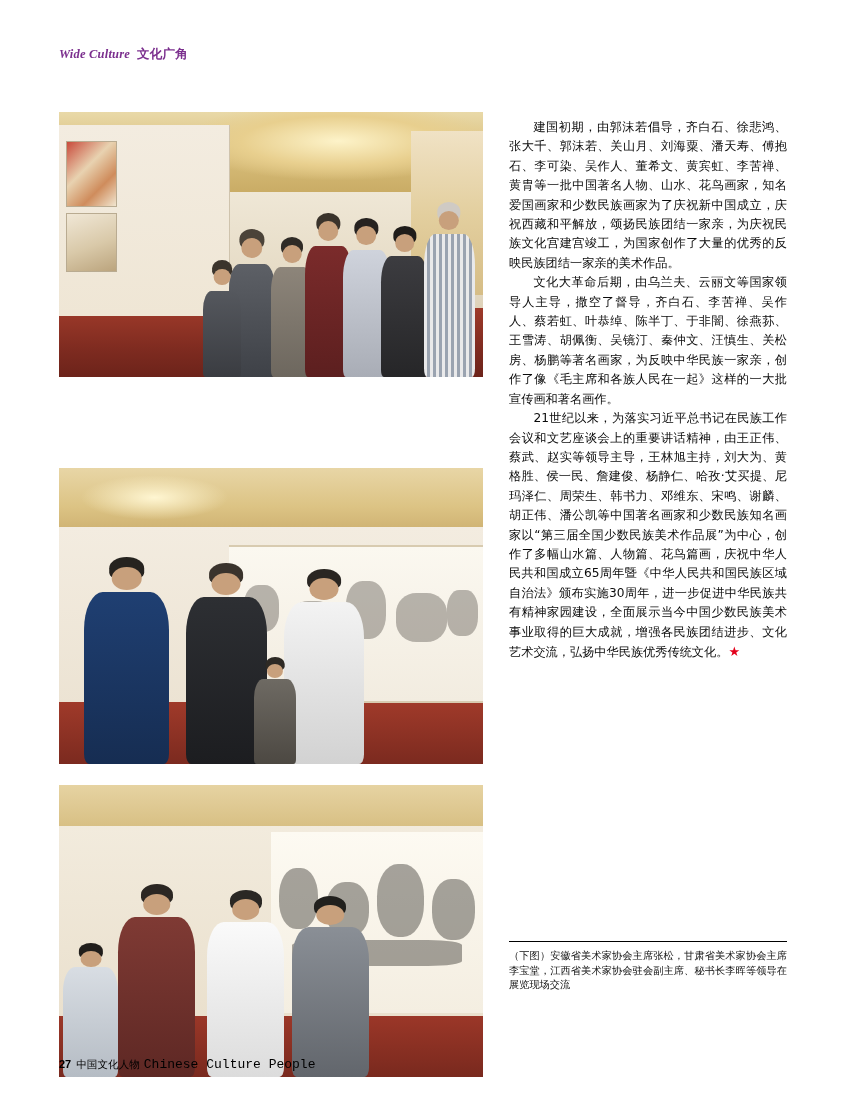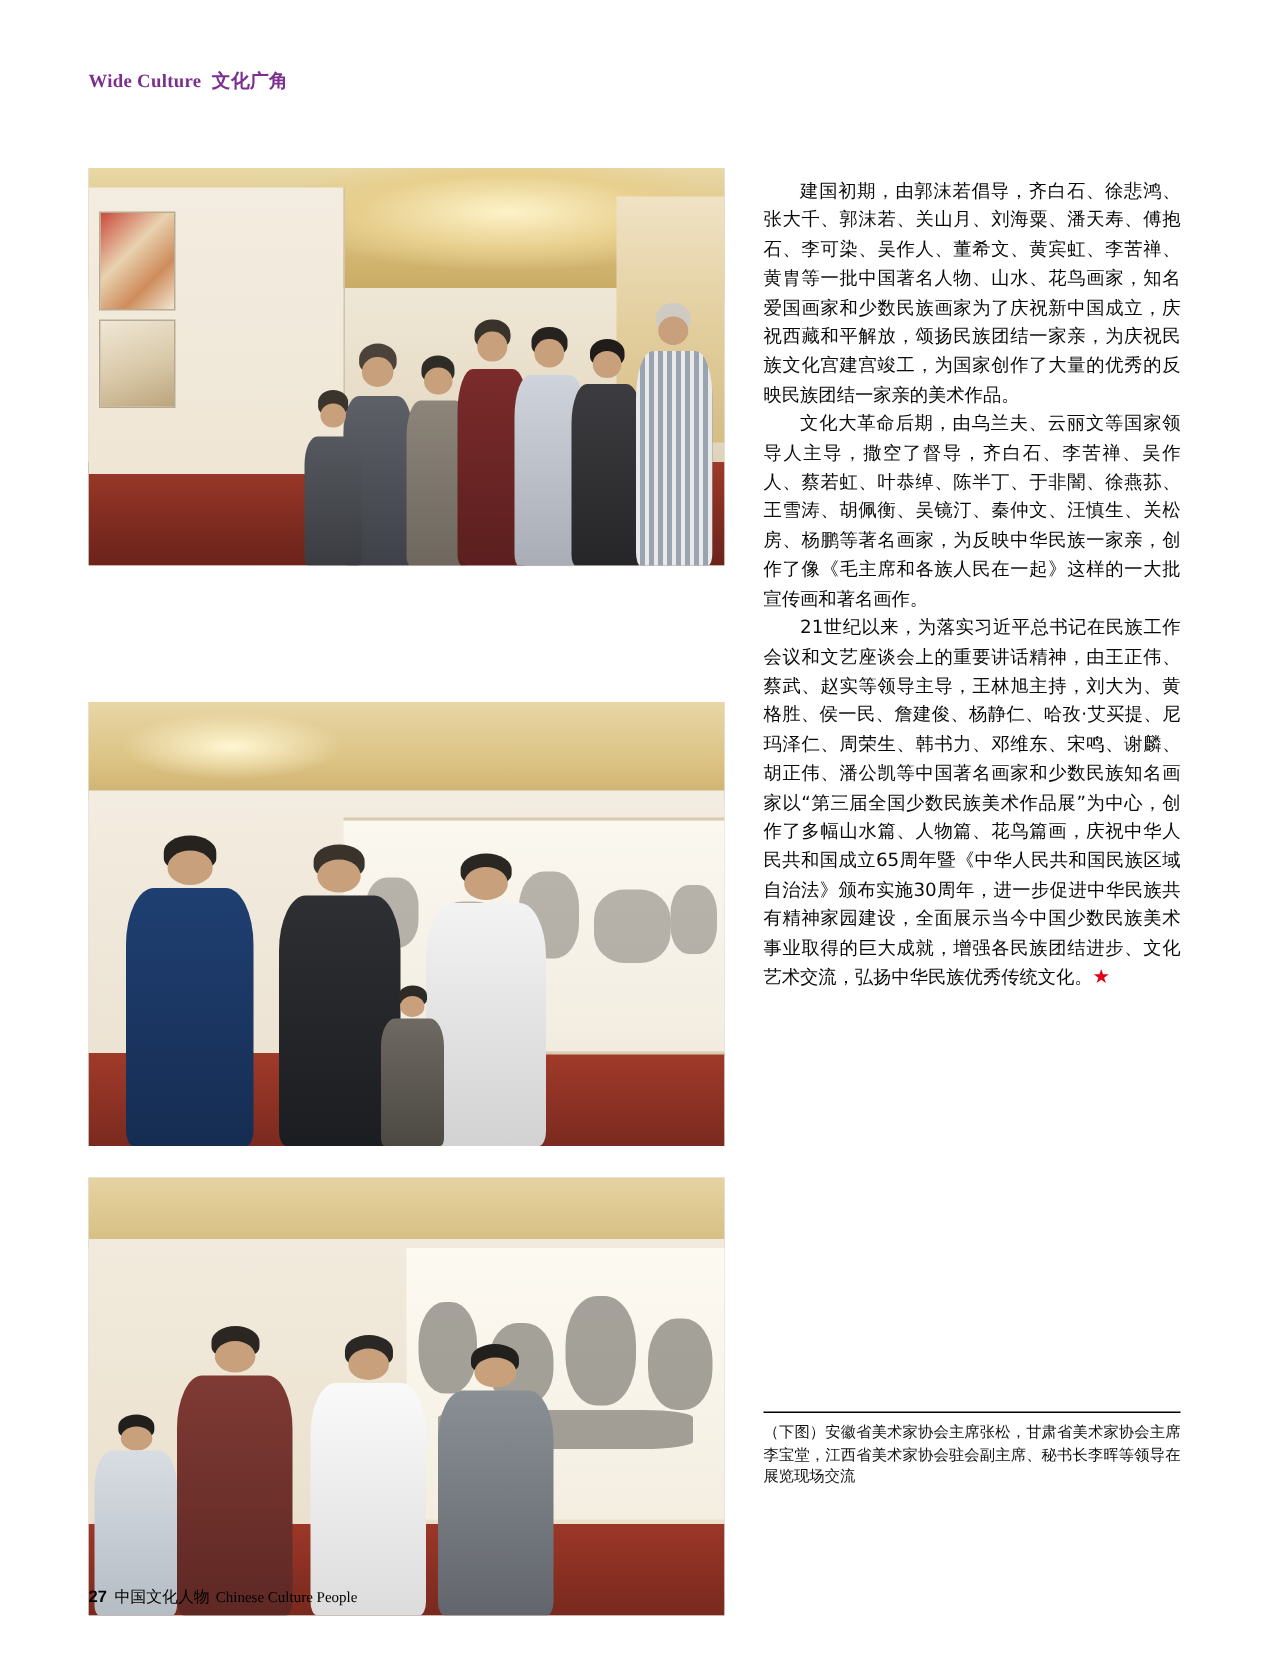--- a/index.html
+++ b/index.html
@@ -27,21 +27,21 @@
   .runhead {
     position: absolute;
     left: 59px;
     top: 46px;
     font-size: 12.5px;
     letter-spacing: 0.2px;
     color: #7b2f8e;
     font-weight: bold;
     white-space: nowrap;
   }
-  .runhead .en { font-family: "Liberation Serif", serif; font-weight: bold; }
+  .runhead .en { font-family: "Liberation Serif", serif; font-style: italic; font-weight: bold; }
   .runhead .cn { margin-left: 7px; font-family: "DejaVu Sans", sans-serif; font-weight: bold; font-size: 12.5px; }
 
   
   .photo {
     position: absolute;
     overflow: hidden;
     background: #cfc8bd;
   }
 
   #photo1 { left: 59px;  top: 112px; width: 424px; height: 265px; }
@@ -174,21 +174,21 @@
   .footer {
     position: absolute;
     left: 59px;
     bottom: 30px;
     font-size: 10.6px;
     color: #000;
     white-space: nowrap;
   }
   .footer .pnum { font-weight: bold; font-family: "Liberation Sans", sans-serif; font-size: 11px; }
   .footer .cn { font-family: "DejaVu Sans", sans-serif; font-size: 10.6px; margin-left: 5px; }
-  .footer .en { font-family: Liberation Serif, serif; font-size: 10px; margin-left: 4px; }
+  .footer .en { font-family: Liberation Mono, monospace; font-size: 13px; margin-left: 4px; }
 </style>
 </head>
 <body>
 
 <div class="page">
 
   <div class="runhead">
     <span class="en">Wide Culture</span><span class="cn">文化广角</span>
   </div>
 

